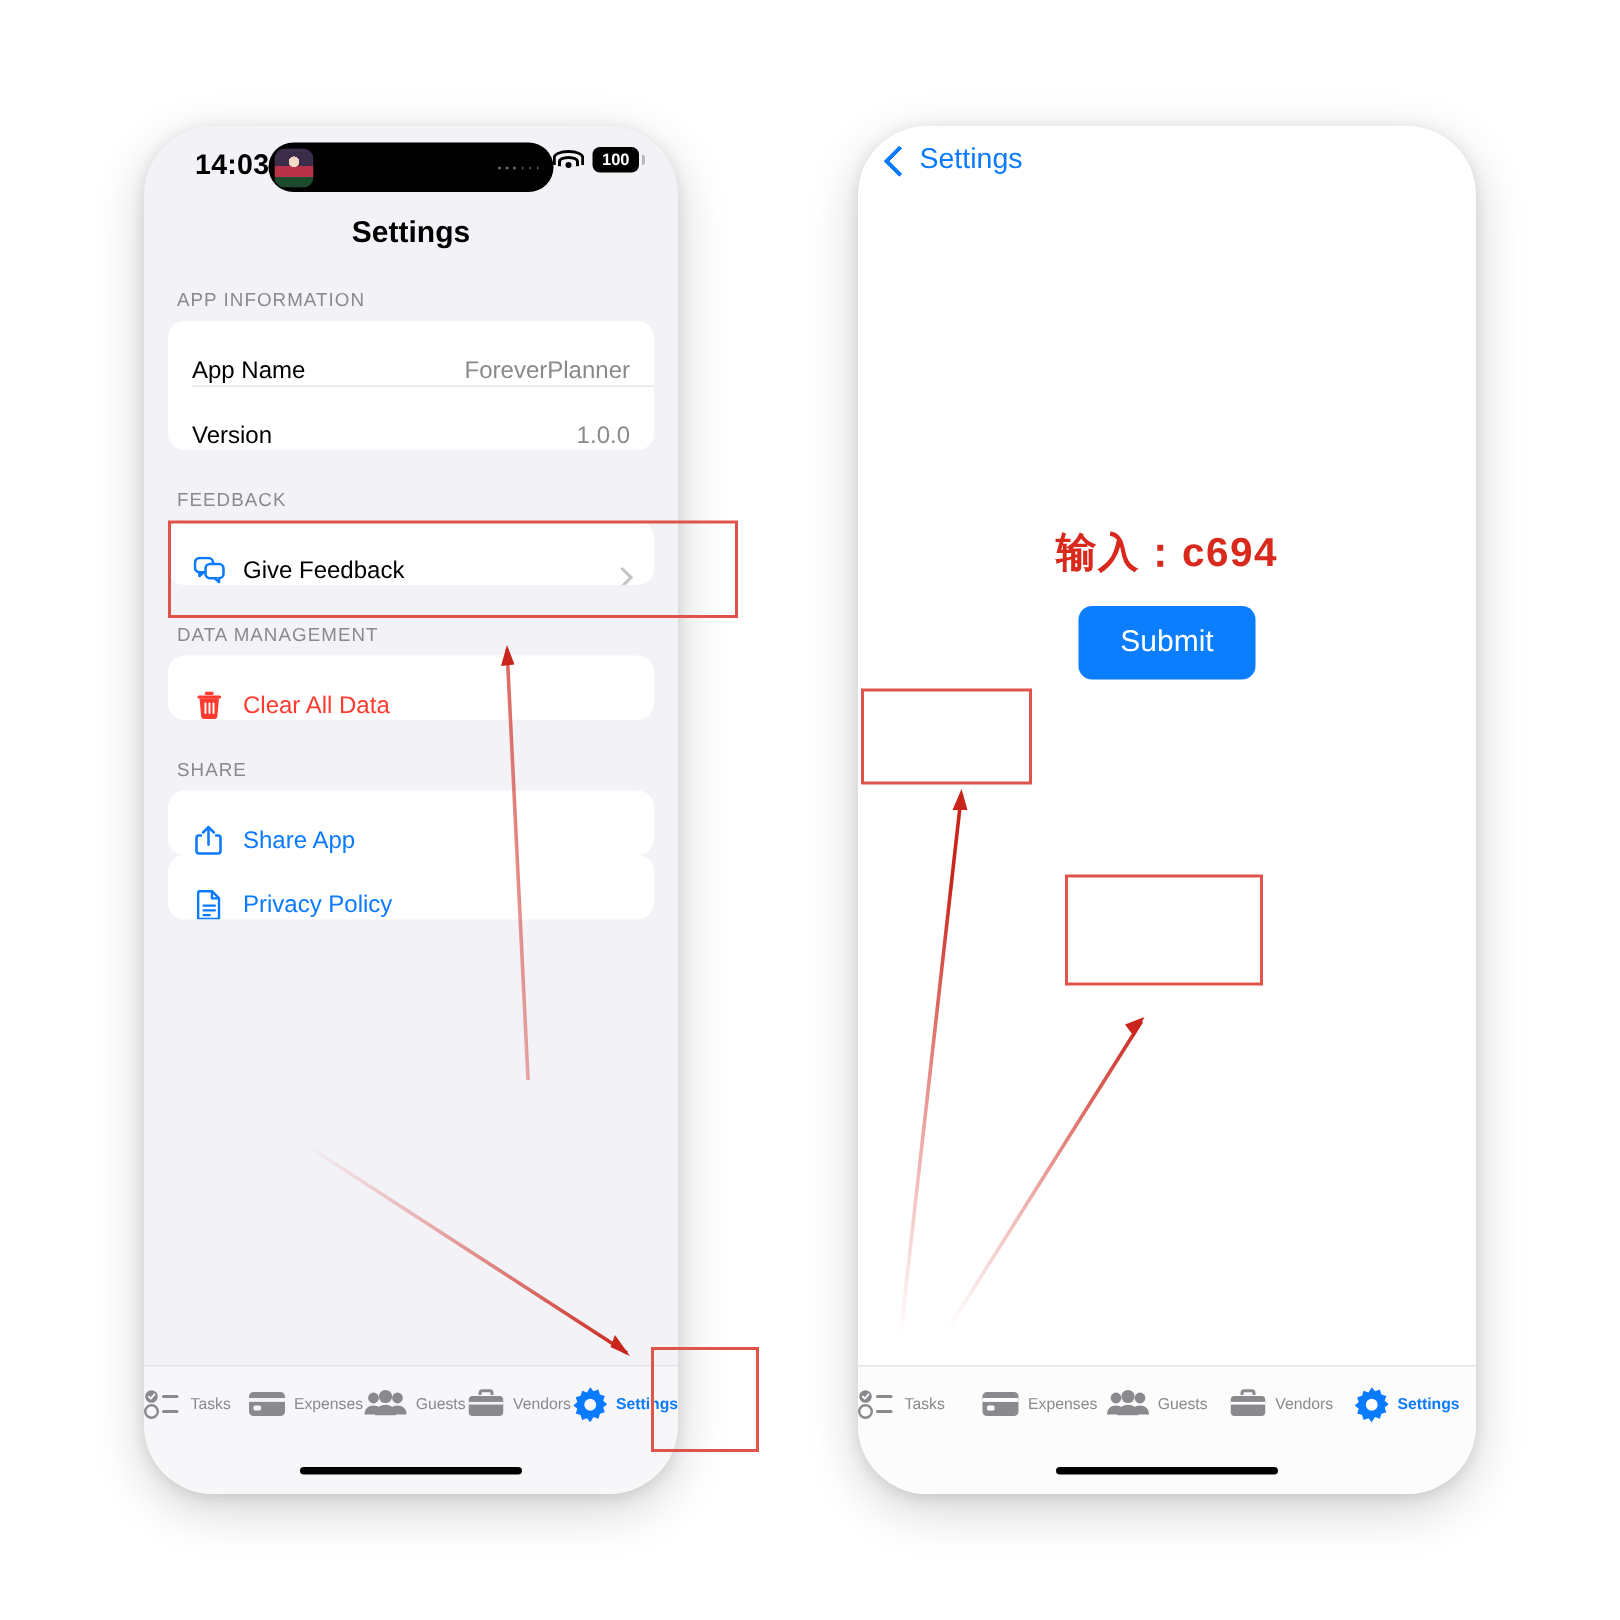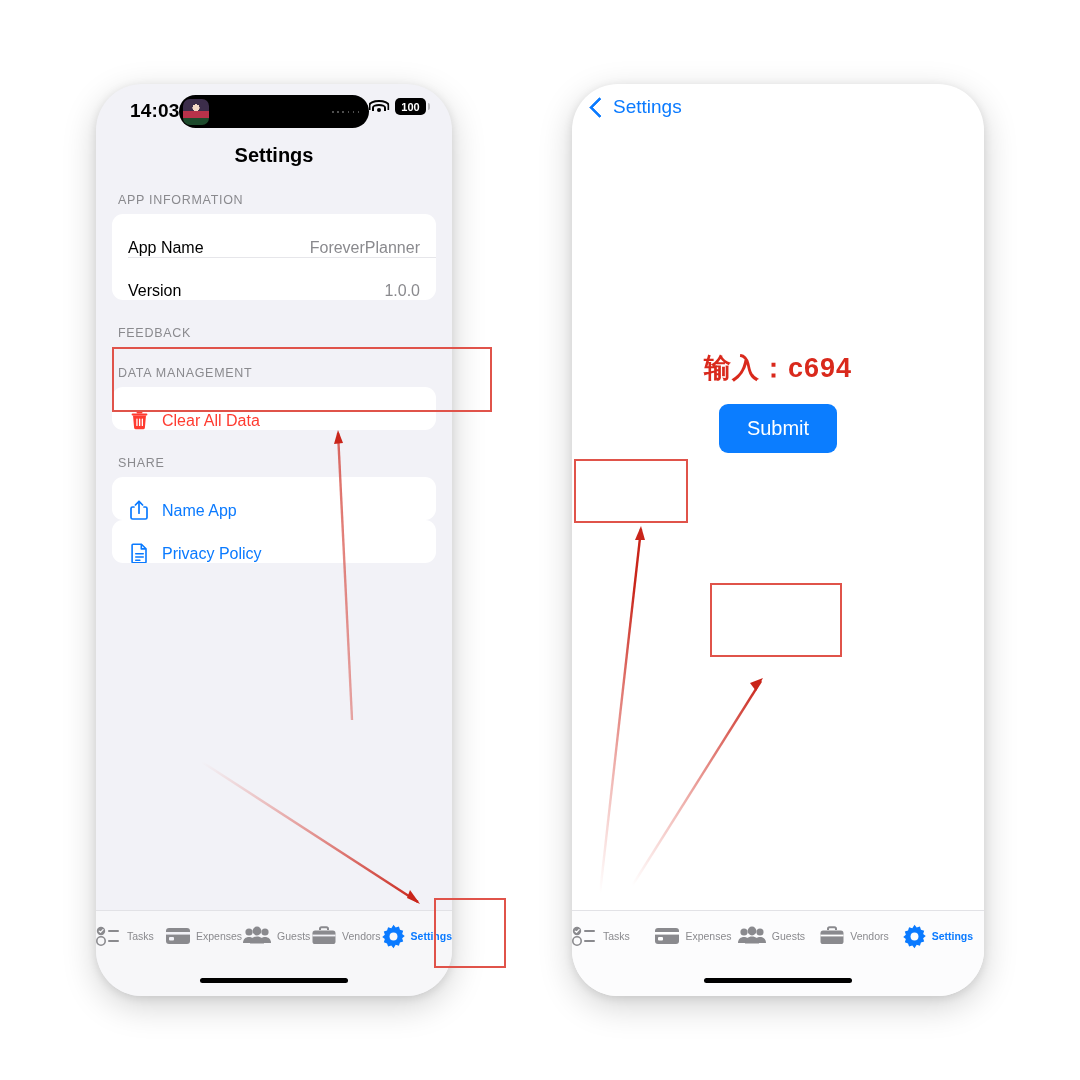--- a/index.html
+++ b/index.html
@@ -199,20 +199,34 @@
         <span>App Name</span>
         <span class="val">ForeverPlanner</span>
       </div>
       <div class="row">
         <span>Version</span>
         <span class="val">1.0.0</span>
       </div>
     </div>
 
     <div class="section-head">FEEDBACK</div>
+    <div class="card">
+      <div class="row">
+        <span class="ico">
+          <svg width="21" height="19" viewBox="0 0 21 19">
+            <rect x="1" y="1" width="12" height="9.5" rx="3" fill="none" stroke="#0a7aff" stroke-width="1.7"></rect>
+            <path d="M4 10.5 L4 13 L6.8 10.5" fill="none" stroke="#0a7aff" stroke-width="1.7" stroke-linejoin="round"></path>
+            <rect x="8" y="5" width="12" height="9.5" rx="3" fill="#fff" stroke="#0a7aff" stroke-width="1.7"></rect>
+            <path d="M17 14.5 L17 17 L14.2 14.5" fill="#fff" stroke="#0a7aff" stroke-width="1.7" stroke-linejoin="round"></path>
+          </svg>
+        </span>
+        <span>Give Feedback</span>
+        <span class="chev-r"></span>
+      </div>
+    </div>
 
     <div class="section-head">DATA MANAGEMENT</div>
     <div class="card">
       <div class="row">
         <span class="ico">
           <svg width="17" height="19" viewBox="0 0 17 19">
             <path d="M2 4.5 h13 l-1.1 12.2 a1.8 1.8 0 0 1 -1.8 1.6 h-7.2 a1.8 1.8 0 0 1 -1.8 -1.6 z" fill="#ff3b30"></path>
             <rect x="0.6" y="2.6" width="15.8" height="2" rx="1" fill="#ff3b30"></rect>
             <rect x="5.6" y="0" width="5.8" height="2.4" rx="1" fill="#ff3b30"></rect>
             <rect x="5.3" y="7.4" width="1.3" height="7.6" rx=".6" fill="#fff"></rect>
@@ -227,21 +241,21 @@
     <div class="section-head">SHARE</div>
     <div class="card">
       <div class="row">
         <span class="ico">
           <svg width="18" height="20" viewBox="0 0 18 20">
             <path d="M4 7 H2.6 a1.6 1.6 0 0 0 -1.6 1.6 v8.8 a1.6 1.6 0 0 0 1.6 1.6 h12.8 a1.6 1.6 0 0 0 1.6 -1.6 v-8.8 a1.6 1.6 0 0 0 -1.6 -1.6 H14" fill="none" stroke="#0a7aff" stroke-width="1.7" stroke-linecap="round"></path>
             <path d="M9 13.2 V1.6" fill="none" stroke="#0a7aff" stroke-width="1.7" stroke-linecap="round"></path>
             <path d="M5.4 5 L9 1.4 L12.6 5" fill="none" stroke="#0a7aff" stroke-width="1.7" stroke-linecap="round" stroke-linejoin="round"></path>
           </svg>
         </span>
-        <span class="lbl-blue">Name App</span>
+        <span class="lbl-blue">Share App</span>
       </div>
     </div>
 
     <div class="card">
       <div class="row">
         <span class="ico">
           <svg width="17" height="20" viewBox="0 0 17 20">
             <path d="M2 1.2 h8.4 l4.6 4.6 v13 a.9 .9 0 0 1 -.9 .9 H2 a.9 .9 0 0 1 -.9 -.9 V2.1 a.9 .9 0 0 1 .9 -.9 z" fill="none" stroke="#0a7aff" stroke-width="1.6"></path>
             <path d="M10.3 1.3 v4.6 h4.6" fill="none" stroke="#0a7aff" stroke-width="1.6" stroke-linejoin="round"></path>
             <rect x="4" y="10" width="9" height="1.5" rx=".7" fill="#0a7aff"></rect>

